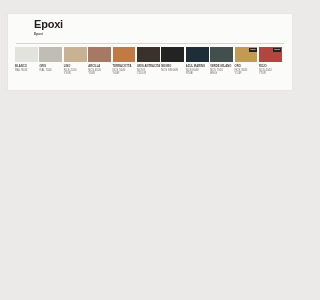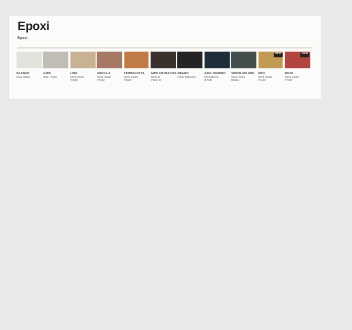--- a/index.html
+++ b/index.html
@@ -16,21 +16,21 @@
   .card {
     position: absolute;
     left: 8px;
     top: 14px;
     width: 284px;
     height: 76px;
     background: #fbfbfa;
     box-shadow: 0 0 1px rgba(0,0,0,0.10);
   }
   .card-header {
-    padding: 5px 0 0 8px;
+    padding: 5px 0 0 26px;
   }
   .title {
     font-size: 11px;
     font-weight: bold;
     color: #211f1e;
     letter-spacing: -0.2px;
     line-height: 11px;
     margin: 0;
   }
   .subtitle {

